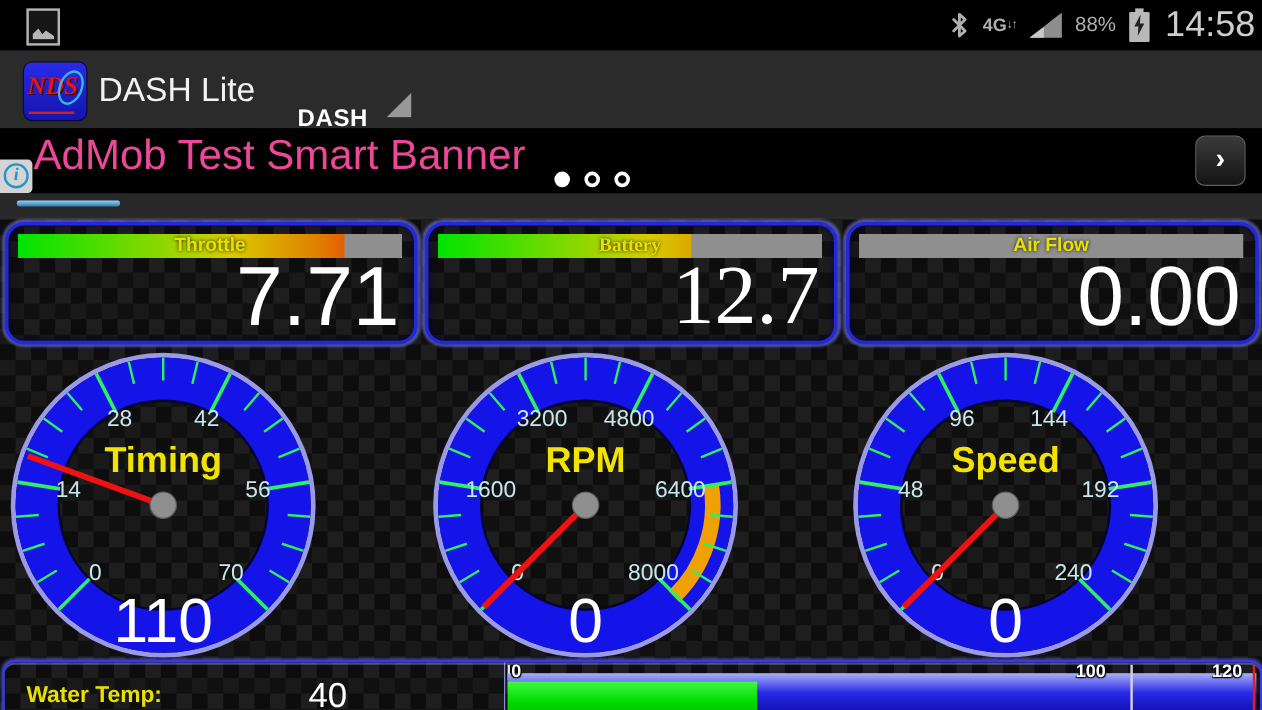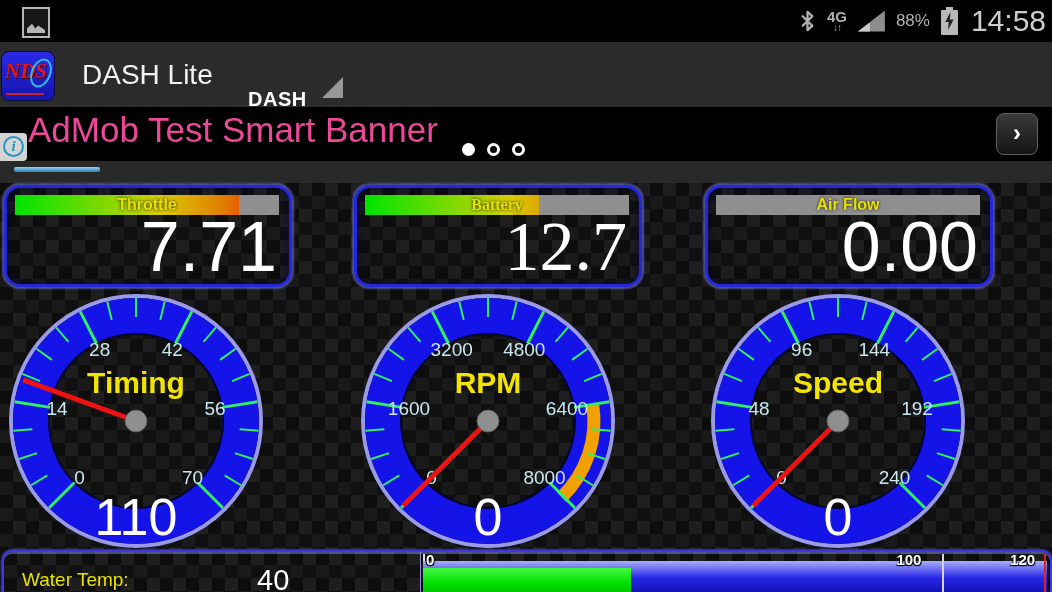--- a/index.html
+++ b/index.html
@@ -5,37 +5,37 @@
   html,body{margin:0;padding:0;background:#000;}
   .screen{position:relative;width:1052px;height:592px;background:#000;overflow:hidden;
           font-family:"Liberation Sans",sans-serif;-webkit-font-smoothing:antialiased;}
 
   
   .status-bar{position:absolute;left:0;top:0;width:1052px;height:42px;background:#000;}
   .pic-icon{position:absolute;left:22px;top:7px;width:24px;height:27px;border:2px solid #b5b5b5;background:#161616;}
   .pic-icon .mtn{position:absolute;left:3px;right:3px;bottom:3px;height:11px;background:#b5b5b5;
      clip-path:polygon(0 100%,0 60%,28% 15%,46% 60%,62% 32%,100% 72%,100% 100%);}
   .sb-right{position:absolute;right:6px;top:0;height:42px;display:flex;align-items:center;gap:11px;color:#b0b0b0;}
-  .fourg{display:flex;flex-direction:column;align-items:center;line-height:1;}
+  .fourg{display:flex;flex-direction:row;align-items:center;line-height:1;}
   .fourg .fg-txt{font-size:15px;font-weight:bold;}
   .fourg .fg-arr{font-size:10px;letter-spacing:-1px;margin-top:-1px;}
   .sig{position:relative;width:27px;height:21px;}
   .sig .big{position:absolute;inset:0;background:#8d8d8d;clip-path:polygon(100% 0,100% 100%,0 100%);}
   .sig .small{position:absolute;left:0;bottom:0;width:12px;height:9px;background:#c9c9c9;clip-path:polygon(100% 0,100% 100%,0 100%);}
   .pct{font-size:17px;}
   .batt{position:relative;width:17px;height:28px;}
   .batt .nub{position:absolute;top:0;left:5px;width:7px;height:3px;background:#b8b8b8;}
   .batt .body{position:absolute;top:3px;left:0;right:0;bottom:0;background:#b8b8b8;border-radius:1px;}
   .batt .bolt{position:absolute;top:5px;left:2px;width:13px;height:18px;background:#222;
      clip-path:polygon(58% 0,18% 56%,44% 56%,40% 100%,82% 42%,54% 42%);}
   .clock{font-size:30px;color:#cdcdcd;margin-left:2px;}
 
   
   .app-bar{position:absolute;left:0;top:42px;width:1052px;height:65px;background:#2b2b2b;}
-  .logo{position:absolute;left:1px;top:9px;width:52px;height:48px;border-radius:8px;
+  .logo{position:absolute;left:19px;top:9px;width:52px;height:48px;border-radius:8px;
         background:linear-gradient(180deg,#2a2ae8,#1414ae);border:1px solid #0a0a40;overflow:hidden;text-decoration:underline;}
   .logo .nds{position:absolute;left:3px;top:7px;font-family:"Liberation Serif",serif;font-style:italic;
         font-weight:bold;font-size:21px;color:#e01818;text-shadow:1px 1px 0 #400;}
   .logo .orb{position:absolute;right:3px;top:6px;width:16px;height:26px;border:2px solid #38c8e0;border-radius:50%;
         transform:rotate(22deg);opacity:.9;}
   .logo .url{position:absolute;left:4px;bottom:5px;width:38px;height:2px;background:#d02020;}
   .app-title{position:absolute;left:82px;top:17px;font-size:28px;color:#f2f2f2;}
   .spinner{position:absolute;left:246px;top:0;width:110px;height:65px;}
   .spinner .sp-label{position:absolute;left:2px;top:22px;font-size:20px;font-weight:bold;color:#fff;letter-spacing:.5px;margin-top:24px;}
   .spinner .caret{position:absolute;left:76px;top:35px;width:21px;height:21px;background:#989898;
@@ -60,40 +60,40 @@
   .main{position:absolute;left:0;top:161px;width:1052px;height:431px;background:#292929;}
   .carbon-bg{position:absolute;left:0;top:22px;right:0;bottom:0;}
   .carbon,.carbon-bg,.panel,.bottom-bar{
       background-color:#141414;
       background-image:repeating-conic-gradient(#1e1e1e 0% 25%,#101010 25% 50%,#191919 50% 75%,#0d0d0d 75% 100%);
       background-size:26px 26px;}
   .progress-line{position:absolute;left:14px;top:6px;width:86px;height:5px;border-radius:2px;
       background:linear-gradient(180deg,#8fd8f8,#3878b0);}
 
   
-  .panel{position:absolute;top:24px;height:102px;width:288px;box-sizing:border-box;
+  .panel{position:absolute;top:24px;height:102px;width:344px;box-sizing:border-box;
       border:3px solid #2428d8;border-radius:16px;
       box-shadow:0 0 2px 2px rgba(120,130,250,.55), inset 0 0 8px rgba(0,0,60,.7);}
   .meter{position:absolute;left:8px;right:10px;top:7px;height:20px;background:#8f8f8f;overflow:hidden;}
   .meter .grad{position:absolute;inset:0;
       background:linear-gradient(to right,#00e400,#86d800 35%,#d8cc00 55%,#e08000 78%,#ee2800 96%);}
   .meter .cover{position:absolute;top:0;bottom:0;right:0;background:#8f8f8f;}
   .plabel{position:absolute;left:8px;right:10px;top:7px;height:20px;line-height:20px;text-align:center;
       color:#e8e000;font-weight:bold;font-size:16px;text-shadow:0 0 3px rgba(0,0,0,.9);}
   .pvalue{position:absolute;right:12px;bottom:2px;font-size:70px;line-height:1;color:#fff;}
 
   
   .gauge{position:absolute;top:129px;width:262px;height:262px;}
   .gauge svg{display:block;}
 
   
   .bottom-bar{position:absolute;left:2px;top:389px;width:1046px;height:46px;box-sizing:content-box;
       border:2px solid #3a3ae0;border-radius:10px;
       box-shadow:inset 0 2px 0 rgba(150,150,255,.45),0 0 2px 1px rgba(100,100,230,.5);}
-  .wt-label{position:absolute;left:18px;top:17px;font-size:19px;font-weight:normal;color:#e8e000;}
+  .wt-label{position:absolute;left:18px;top:17px;font-size:19px;font-weight:bold;color:#e8e000;}
   .wt-value{position:absolute;left:253px;top:12px;font-size:29px;color:#fff;}
   .bar-wrap{position:absolute;left:416px;top:0;width:628px;bottom:0;border-left:1px solid #8a8ad0;}
   .zero-tick{position:absolute;left:2px;top:2px;width:2px;height:13px;background:#e0e0e0;}
   .scale-label{position:absolute;top:0;font-size:15px;font-weight:bold;color:#fff;
       text-shadow:1px 1px 1px #000,-1px 1px 1px #000;line-height:16px;}
   .hbar{position:absolute;left:2px;right:2px;top:9px;bottom:0;
       background:linear-gradient(180deg,#a8b0f8 0%,#2828e8 45%,#0a0aa0 100%);}
   .hbar .hfill{position:absolute;left:0;top:7px;bottom:0;
       background:linear-gradient(180deg,#40f840 0%,#00dc00 55%,#00b800 100%);}
   .marker{position:absolute;top:2px;bottom:0;width:2px;}

